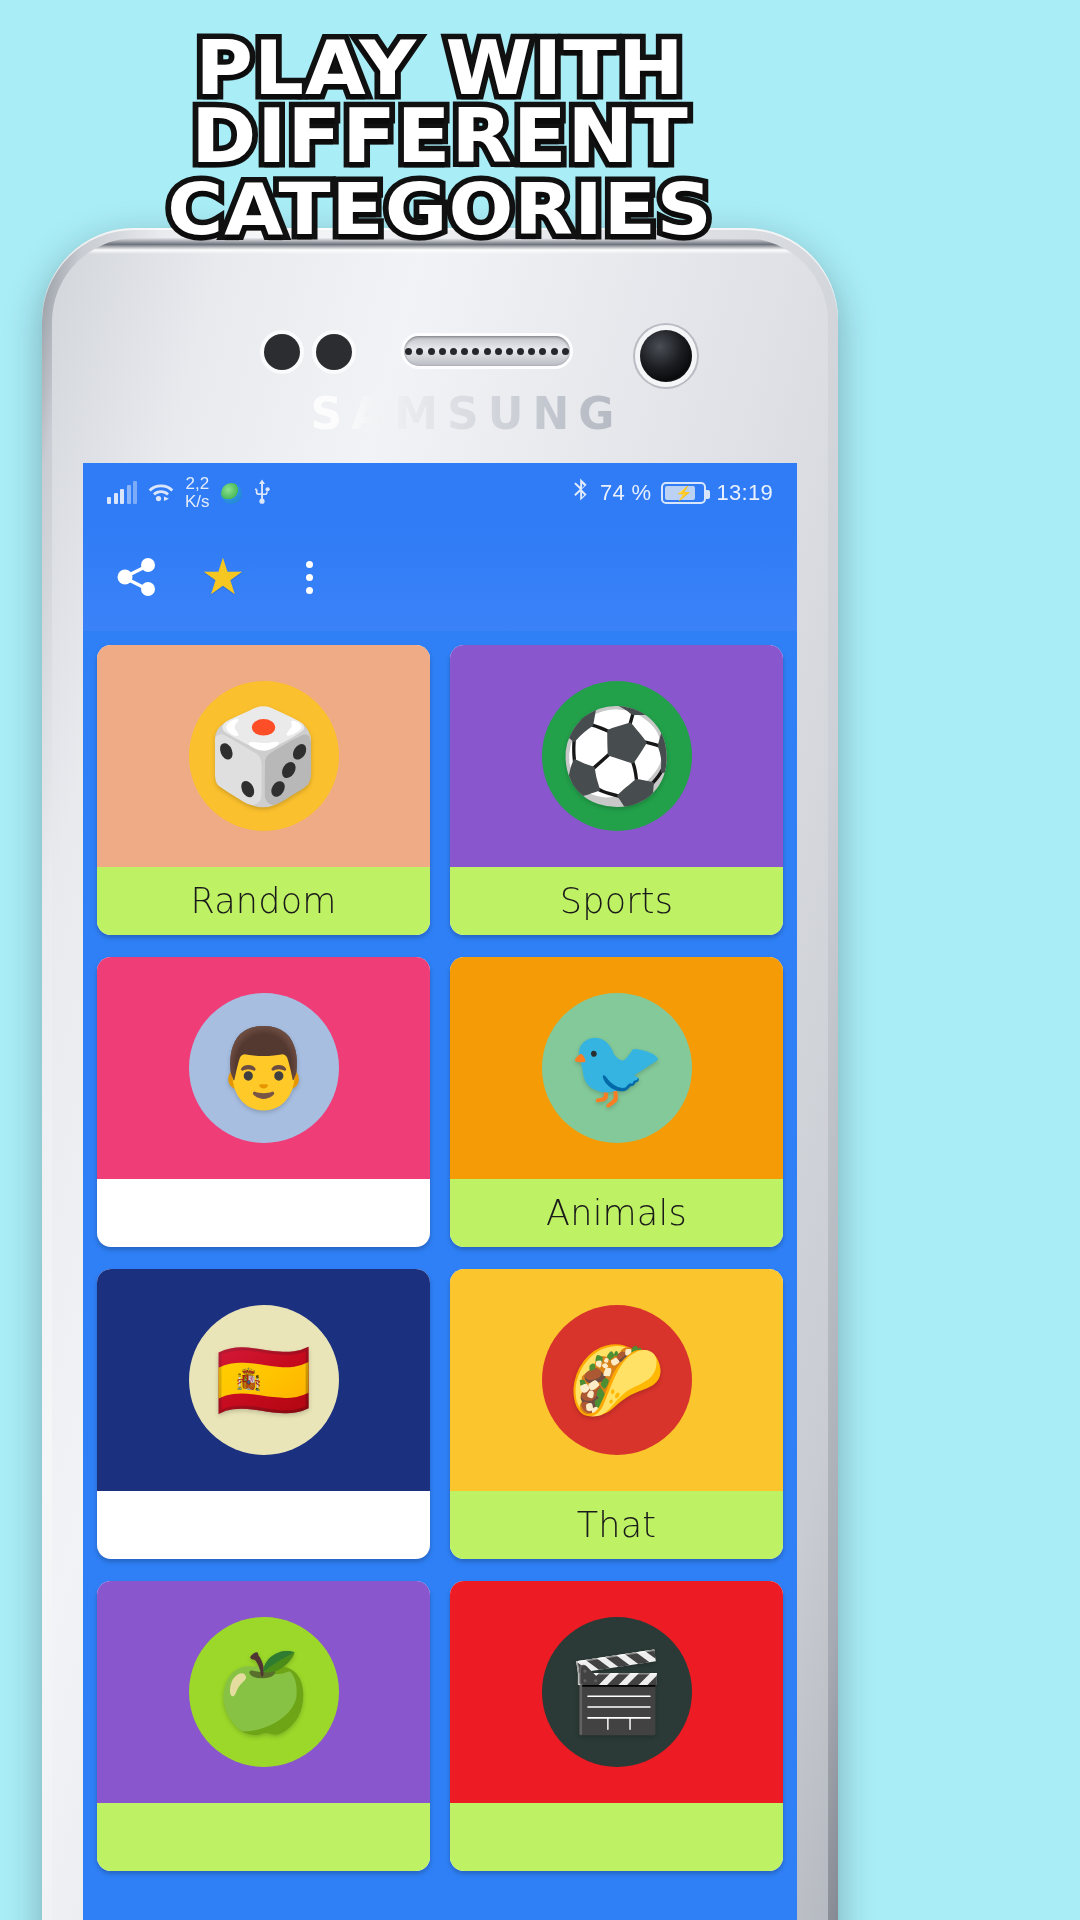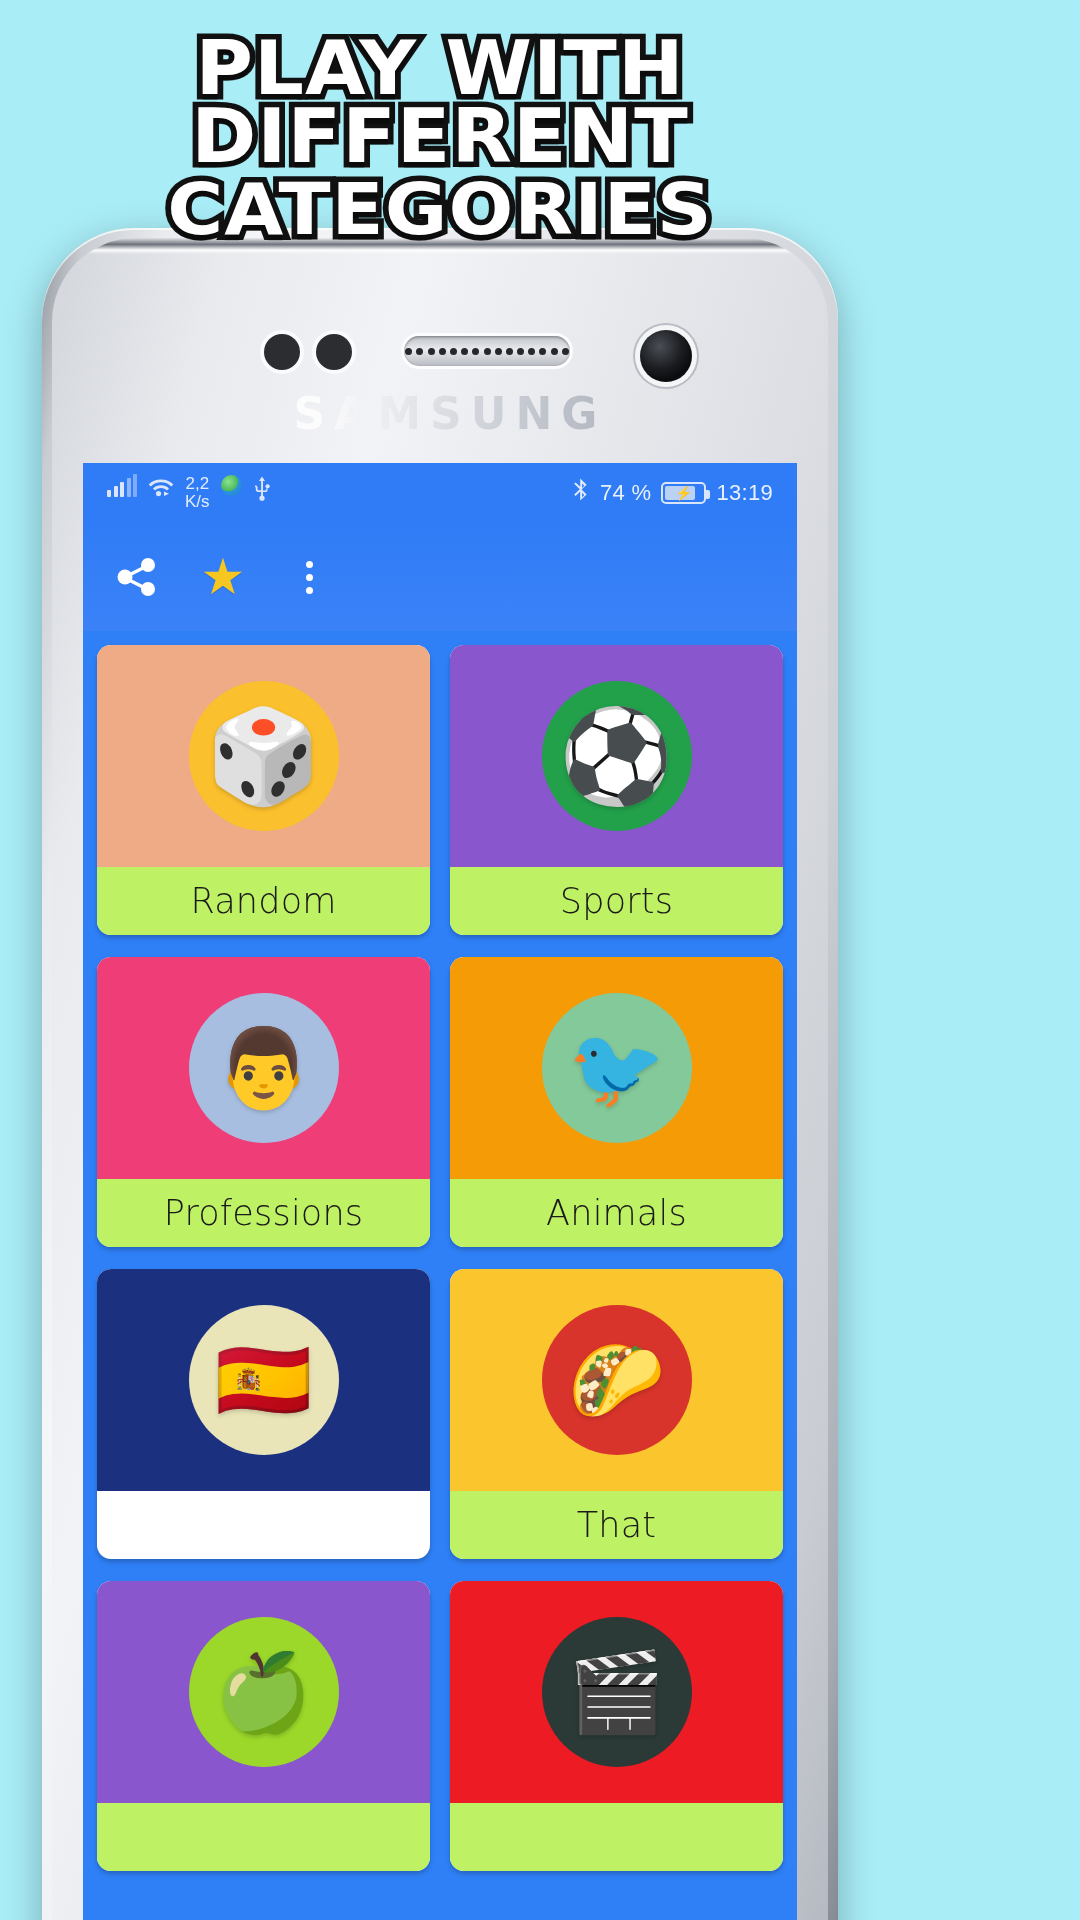--- a/index.html
+++ b/index.html
@@ -94,21 +94,21 @@
   .front-cam {
     position:absolute;
     left:588px; top:0px;
     width:52px; height:52px;
     border-radius:50%;
     background:radial-gradient(circle at 38% 32%, #4a4e55 0%, #1b1d21 46%, #0a0b0d 72%, #2d3036 100%);
     box-shadow:0 0 0 5px #f4f5f7, 0 0 0 7px #b9bcc3;
   }
   .brand {
     position:absolute;
-    top:150px; left:0; width:796px;
+    top:150px; left:17px; width:796px;
     text-align:center;
     font-family:"DejaVu Sans", sans-serif;
     font-weight:bold;
     font-size:44px;
     letter-spacing:9px;
     background:linear-gradient(90deg,#ffffff 0%,#fdfdfe 34%,#b9bec7 64%,#8a9099 100%);
     -webkit-background-clip:text;
     background-clip:text;
     color:transparent;
     opacity:0.95;
@@ -125,21 +125,21 @@
 
   
   .statusbar {
     height:60px;
     background:#2f7cf6;
     display:flex;
     align-items:center;
     padding:0 24px;
     color:#e8eefc;
   }
-  .sb-left { display:flex; align-items:flex-start; gap:11px; flex:1; }
+  .sb-left { display:flex; align-items:center; gap:11px; flex:1; }
   .sb-right { display:flex; align-items:center; gap:10px; }
 
   .ico-signal { display:flex; align-items:flex-end; gap:2.5px; height:22px; }
   .ico-signal i { display:block; width:4px; background:#dbe6fb; border-radius:1px; }
   .ico-signal i:nth-child(1){height:7px;}
   .ico-signal i:nth-child(2){height:11px;}
   .ico-signal i:nth-child(3){height:15px;}
   .ico-signal i:nth-child(4){height:19px;opacity:.55;}
   .ico-signal i:nth-child(5){height:23px;opacity:.45;}
 
@@ -358,21 +358,20 @@
           </div>
           <div class="card-label">Sports</div>
         </div>
 
         <div class="card">
           <div class="card-art" style="background:#ee3d77">
             <div class="medallion" style="background:#a7bee0">
               <span class="emoji sm">👨</span>
             </div>
           </div>
-          <div class="card-label">Professions</div>
         </div>
 
         <div class="card">
           <div class="card-art" style="background:#f59b05">
             <div class="medallion" style="background:#84c99a">
               <span class="emoji sm">🐦</span>
             </div>
           </div>
           <div class="card-label">Animals</div>
         </div>

